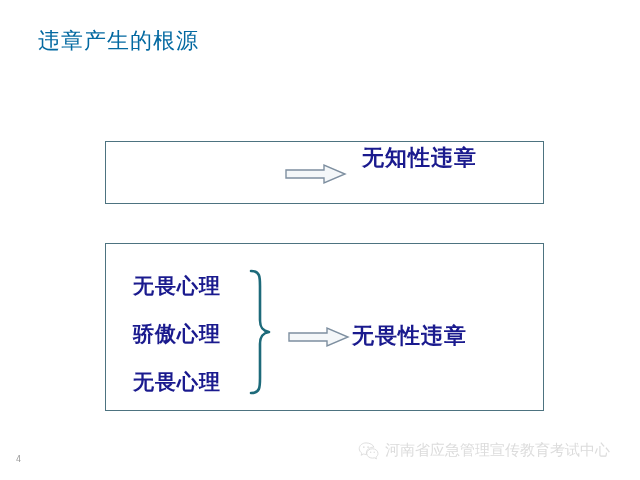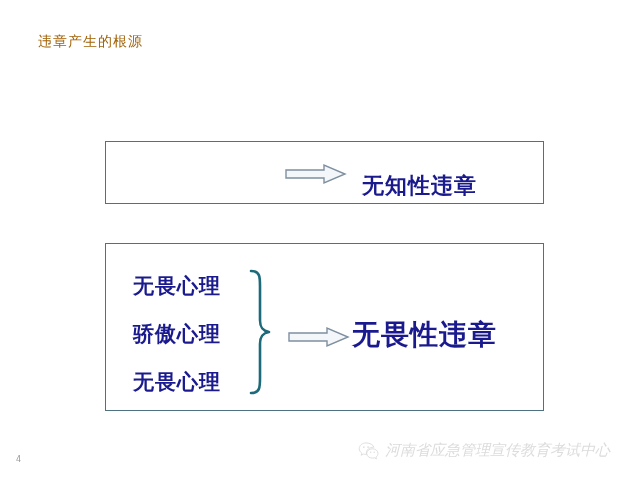--- a/index.html
+++ b/index.html
@@ -19,23 +19,23 @@
     width: 640px;
     height: 480px;
     background: #ffffff;
   }
 
   
   .slide-title {
     position: absolute;
     left: 38px;
     top: 27px;
-    font-size: 14px;
+    font-size: 22px;
     line-height: 28px;
-    color: #a16207;
+    color: #0369a1;
     font-family: "DejaVu Serif", "Liberation Serif", serif;
     letter-spacing: 1px;
     white-space: nowrap;
   }
 
   
   .panel {
     position: absolute;
     box-sizing: border-box;
     border: 1px solid #4d7380;
@@ -66,41 +66,41 @@
   
   .p1-cause {
     left: 135px;
     top: 157px;
     font-size: 22px;
     line-height: 30px;
     letter-spacing: 2px;
   }
   .p1-result {
     left: 362px;
-    top: 170px;
+    top: 142px;
     font-size: 22px;
     line-height: 30px;
     letter-spacing: 1px;
   }
 
   
   .p2-item {
     left: 133px;
     font-size: 21px;
     line-height: 28px;
     letter-spacing: 1px;
   }
   .p2-item-0 { top: 272px; }
   .p2-item-1 { top: 320px; }
   .p2-item-2 { top: 368px; }
 
   .p2-result {
     left: 352px;
     top: 320px;
-    font-size: 28px;
+    font-size: 22px;
     line-height: 30px;
     letter-spacing: 1px;
   }
 
   
   .arrow-svg {
     position: absolute;
   }
   .arrow-one {
     left: 285px;
@@ -126,21 +126,20 @@
 
   
   .watermark {
     position: absolute;
     left: 358px;
     top: 441px;
     display: flex;
     align-items: center;
     gap: 6px;
     opacity: 1;
-    font-style: italic;
   }
   .wm-icon {
     width: 21px;
     height: 19px;
     flex: 0 0 auto;
   }
   .wm-text {
     font-size: 15px;
     line-height: 19px;
     color: #dcdcdc;

